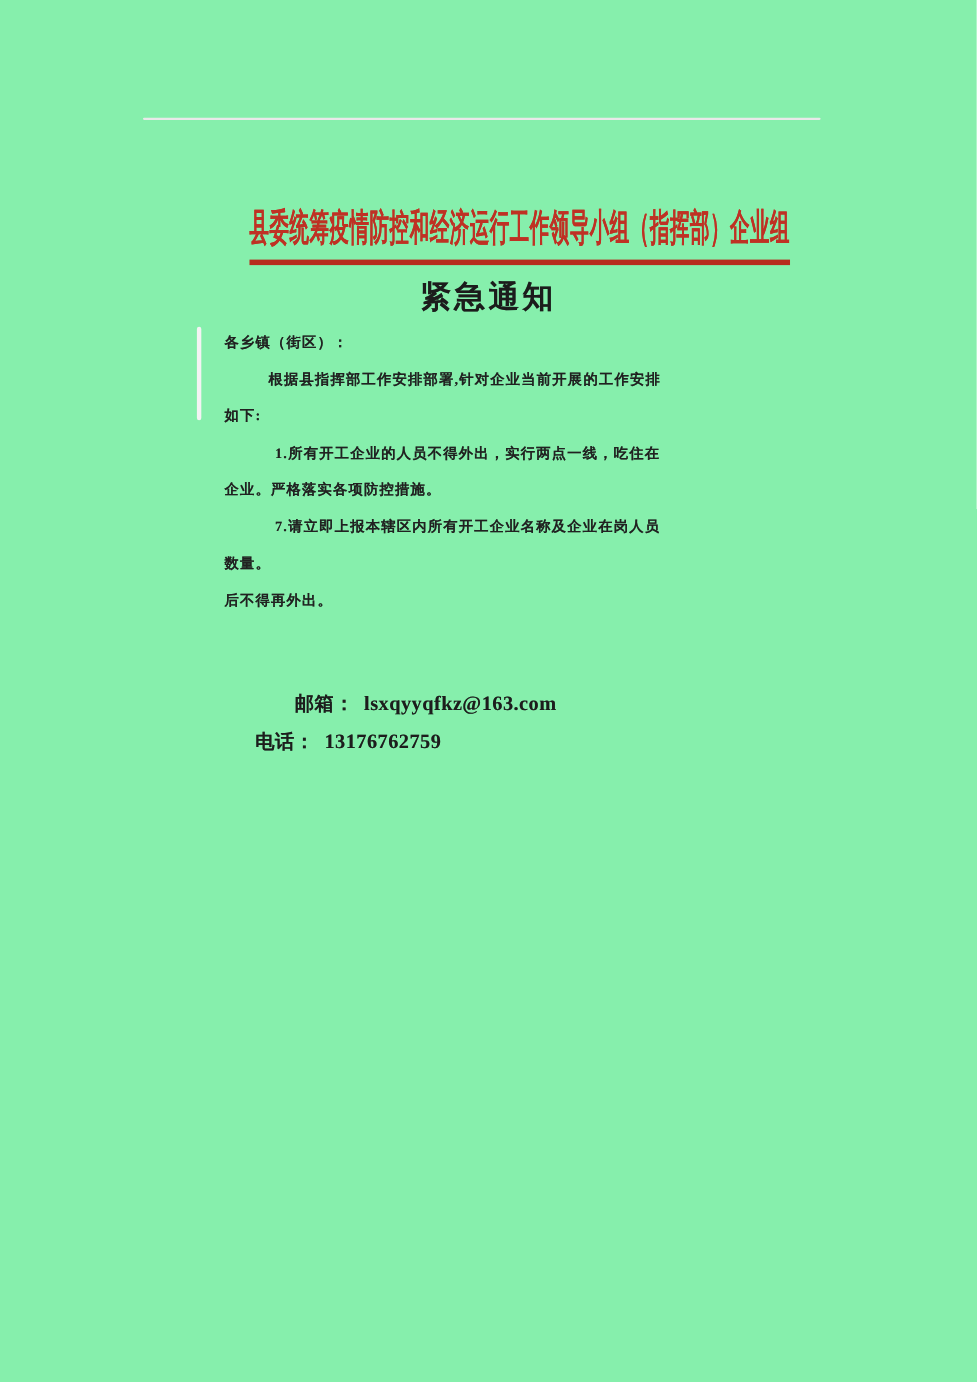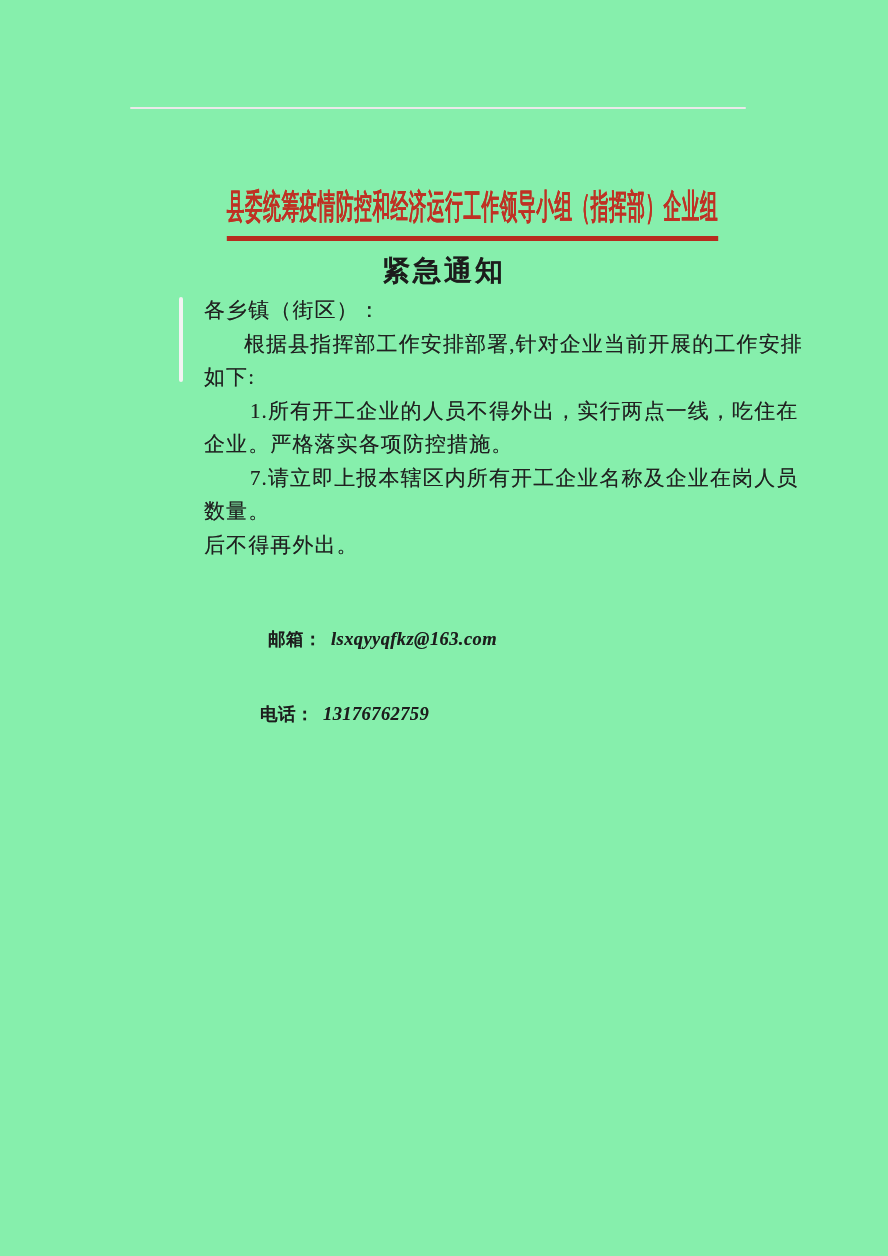--- a/index.html
+++ b/index.html
@@ -72,48 +72,47 @@
     letter-spacing: 3px;
     color: #1c1c1c;
     text-shadow: 0 0 0.4px rgba(0,0,0,0.5);
   }
   
   .body-block {
     position: absolute;
     top: 294px;
     left: 204px;
     width: 520px;
-    font-size: 21px;
+    font-size: 13px;
     line-height: 33.5px;
-    font-weight: normal;
+    font-weight: bold;
     letter-spacing: 1.1px;
     color: #212121;
     text-shadow: 0 0 0.35px rgba(0,0,0,0.45);
   }
   .body-line { white-space: nowrap; }
   .indent-para { padding-left: 40px; }
   .indent-item { padding-left: 46px; }
   
   .contact-row {
     position: absolute;
     font-size: 17.5px;
     font-weight: bold;
     letter-spacing: 0.5px;
     color: #1d1d1d;
     text-shadow: 0 0 0.35px rgba(0,0,0,0.45);
     white-space: nowrap;
   }
   .contact-email { top: 627px; left: 268px; }
-  .contact-phone { top: 662px; left: 260px; margin-top: 40px; }
+  .contact-phone { top: 662px; left: 232px; }
   .latin-value {
     font-family: "Liberation Serif", serif;
     font-size: 18.5px;
     letter-spacing: 0.4px;
     margin-left: 9px;
-    font-style: italic;
   }
   
   .signature-block {
     position: absolute;
     top: 789px;
     left: 420px;
     width: 258px;
     text-align: right;
     font-size: 17.5px;
     line-height: 32.8px;

